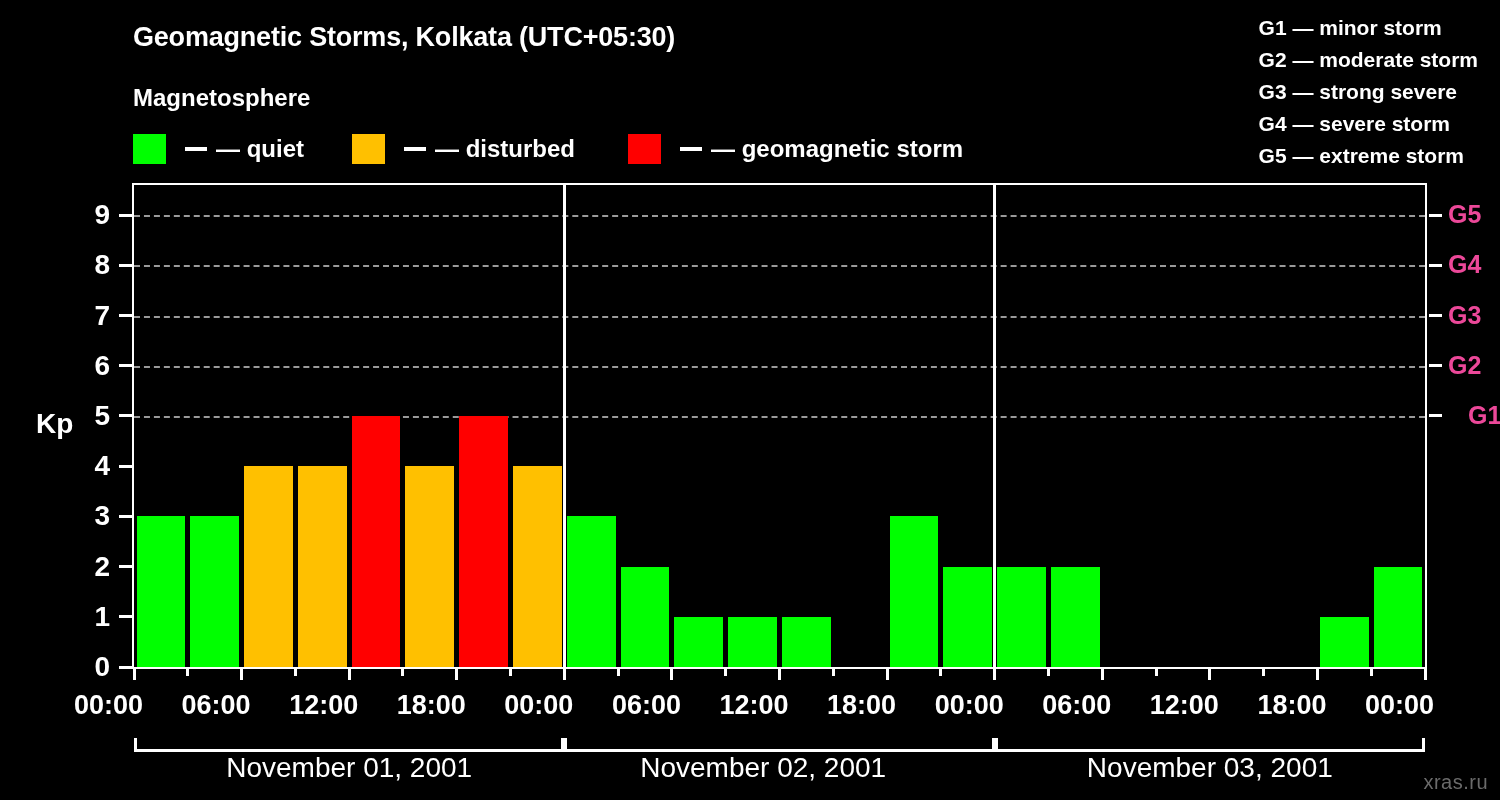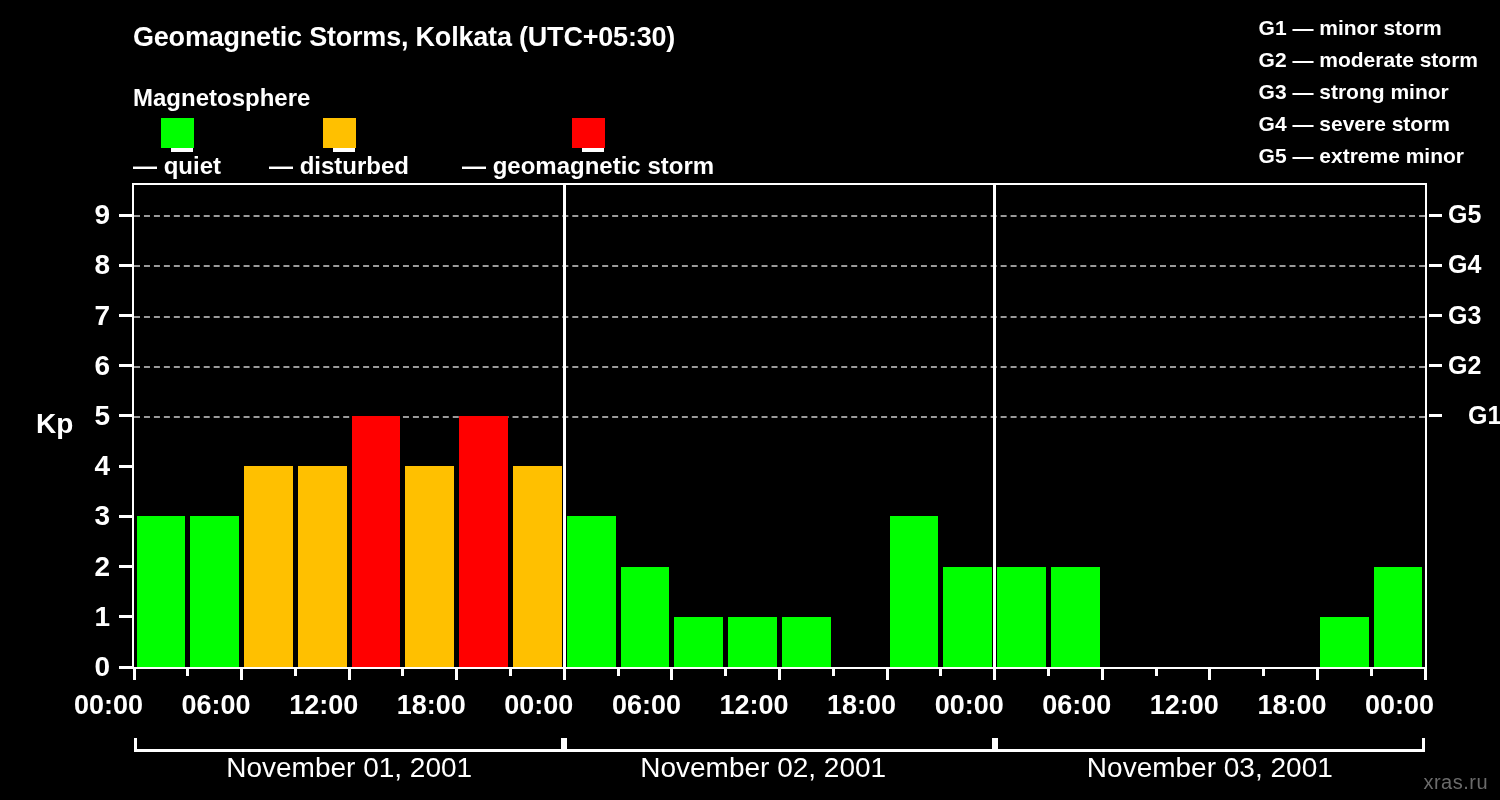--- a/index.html
+++ b/index.html
@@ -33,21 +33,21 @@
     white-space: nowrap;
   }
   
   .legend-row {
     position: absolute;
     left: 133px; top: 134px;
     display: flex;
     align-items: center;
     height: 30px;
   }
-  .legend-item { display: flex; align-items: center; flex-direction: column; }
+  .legend-item { display: flex; align-items: center; }
   .legend-swatch {
     width: 33px; height: 30px;
     display: block;
   }
   .legend-dash {
     display: inline-block;
     width: 22px; height: 4px;
     background: #fff;
     margin: 0 9px 0 19px;
   }
@@ -118,21 +118,21 @@
     position: absolute;
     left: 36px; top: 408px;
     font-size: 28px; font-weight: bold;
     color: #fff;
   }
   
   .gtick-label {
     position: absolute;
     left: 1448px;
     font-size: 25px; font-weight: bold;
-    color: #ffffff;
+    color: #ec4899;
     line-height: 1;
   }
   .gtick-mark {
     position: absolute;
     left: 1429px;
     width: 13px; height: 3px;
     background: #ffffff;
   }
 
   
@@ -199,23 +199,23 @@
     <div class="legend-item">
       <span class="legend-swatch" style="background:#FF0000"></span>
       <span class="legend-dash"></span>
       <span class="legend-label">— geomagnetic storm</span>
     </div>
   </div>
 
   <div class="gscale">
     <div class="gscale-line">G1 — minor storm</div>
     <div class="gscale-line">G2 — moderate storm</div>
-    <div class="gscale-line">G3 — strong minor</div>
+    <div class="gscale-line">G3 — strong severe</div>
     <div class="gscale-line">G4 — severe storm</div>
-    <div class="gscale-line">G5 — extreme minor</div>
+    <div class="gscale-line">G5 — extreme storm</div>
   </div>
 
   <div class="ylabel-kp">Kp</div>
 
   <div id="plot">
     <div id="plot-inner">
         <div class="gridline" style="top: 230.958px;"></div>
         <div class="gridline" style="top: 180.75px;"></div>
         <div class="gridline" style="top: 130.542px;"></div>
         <div class="gridline" style="top: 80.3333px;"></div>

